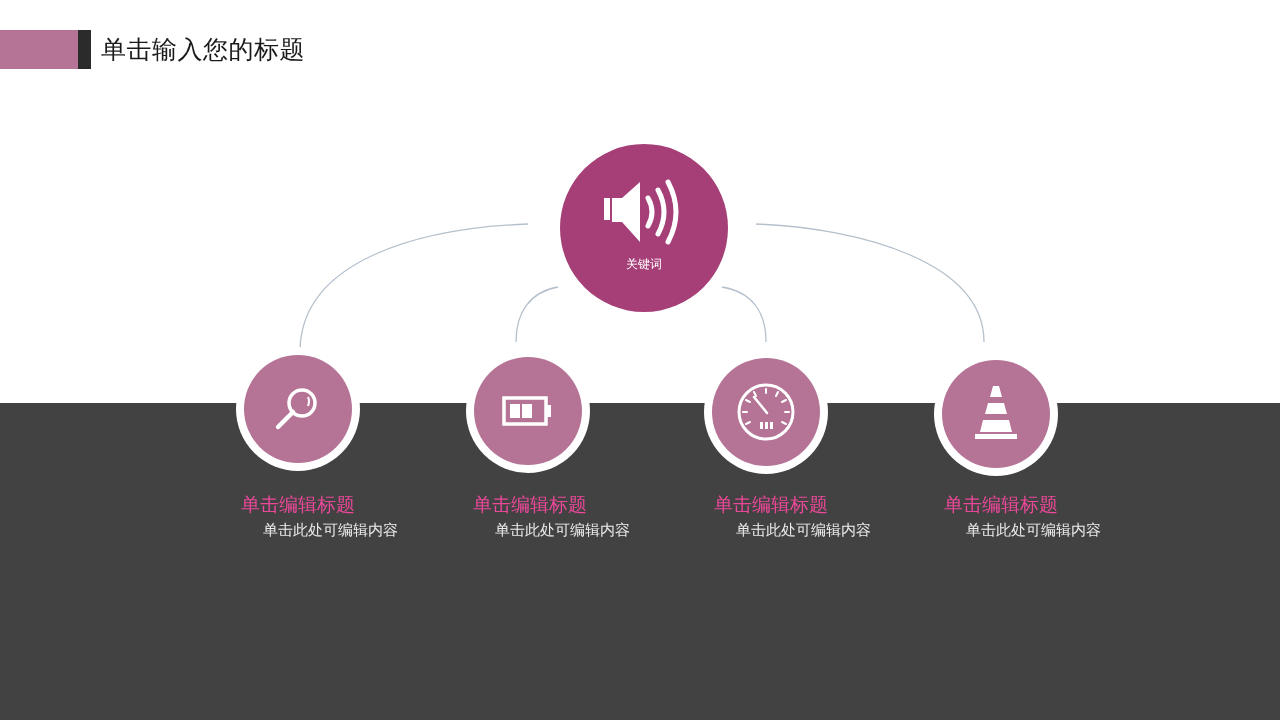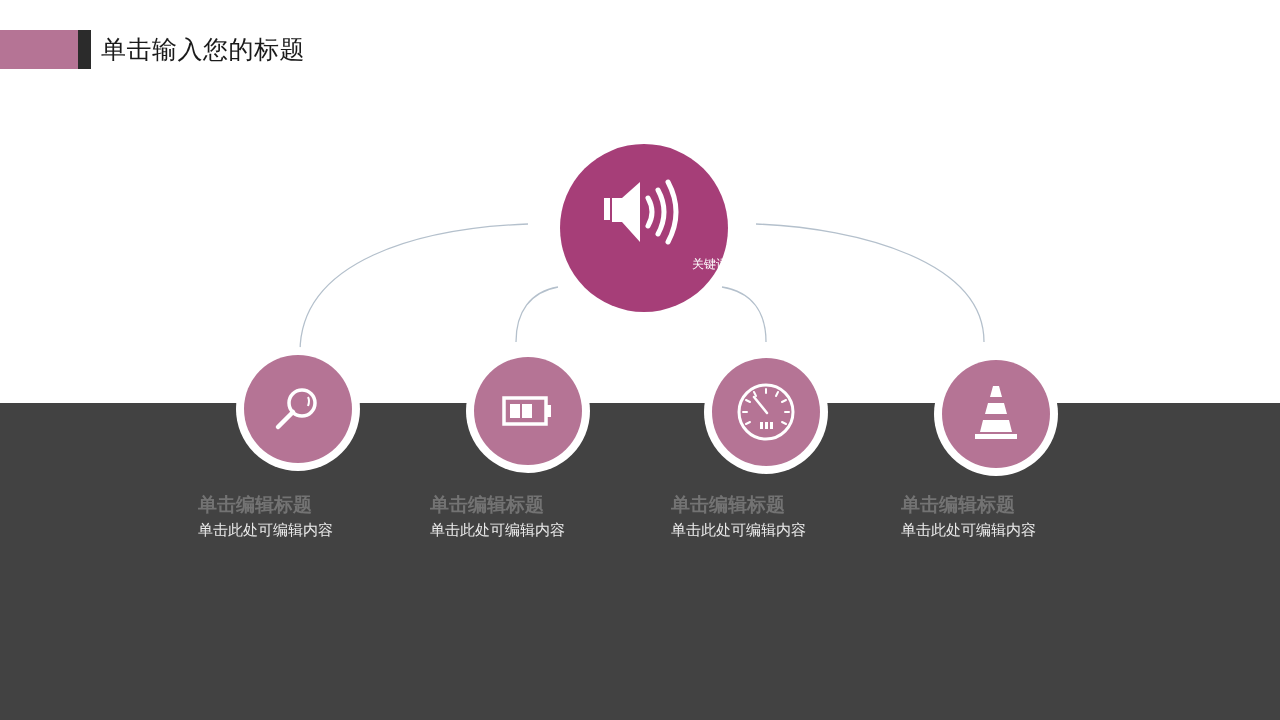--- a/index.html
+++ b/index.html
@@ -4,26 +4,26 @@
 <style>
   html, body { margin:0; padding:0; }
   body { width:1280px; height:720px; position:relative; overflow:hidden; background:#ffffff; font-family:"DejaVu Sans","Liberation Sans",sans-serif; }
   .title-bar { position:absolute; left:0; top:30px; width:78px; height:39px; background:#b57495; }
   .title-accent { position:absolute; left:78px; top:30px; width:13px; height:39px; background:#2b2b2b; }
   .page-title { position:absolute; left:101px; top:32px; font-size:25px; color:#1a1a1a; line-height:36px; letter-spacing:0.5px;font-family:Liberation Serif, serif; }
   .dark-band { position:absolute; left:0; top:403px; width:1280px; height:317px; background:#424242; }
   svg.connectors { position:absolute; left:0; top:0; width:1280px; height:720px; }
   .hub { position:absolute; left:560px; top:144px; width:168px; height:168px; border-radius:50%; background:#a63e78; }
   .hub-icon { position:absolute; left:44px; top:34px; width:82px; height:68px; }
-  .hub-label { position:absolute; left:0; width:168px; top:112px; text-align:right; font-size:12px; color:#ffffff; }
+  .hub-label { position:absolute; left:0; width:168px; top:112px; text-align:center; font-size:12px; color:#ffffff; }
   .node { position:absolute; width:124px; height:124px; border-radius:50%; background:#ffffff; }
   .node-inner { position:absolute; left:8px; top:8px; width:108px; height:108px; border-radius:50%; background:#b57495; }
   .node-icon { position:absolute; left:24px; top:24px; width:60px; height:60px; }
-  .node-title { position:absolute; width:200px; text-align:left; font-size:19px; font-weight:bold; color:#737373; }
-  .node-desc { position:absolute; width:200px; text-align:left; font-size:15px; color:#ececec; }
+  .node-title { position:absolute; width:200px; text-align:center; font-size:19px; font-weight:normal; color:#ec4899; }
+  .node-desc { position:absolute; width:200px; text-align:right; font-size:15px; color:#ececec; }
 </style>
 </head>
 <body>
 
 <div class="title-bar"></div>
 <div class="title-accent"></div>
 <div class="page-title">单击输入您的标题</div>
 
 <div class="dark-band"></div>
 

